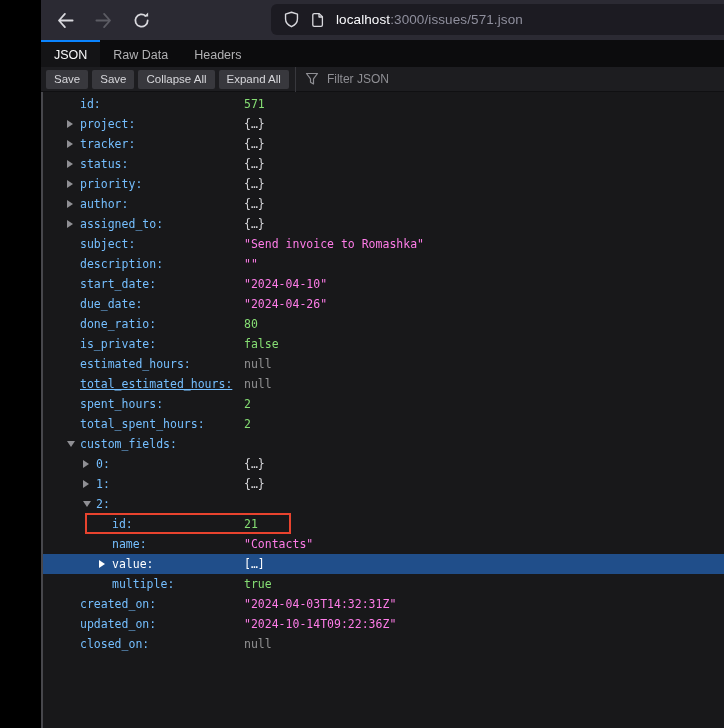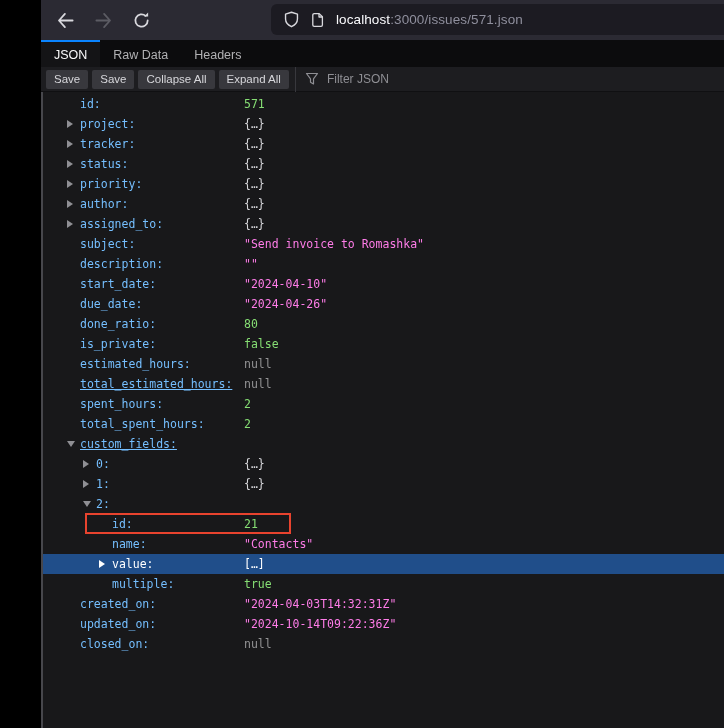--- a/index.html
+++ b/index.html
@@ -219,21 +219,21 @@
         <div class="row">
           <span class="key" style="left: 37px;">spent_hours:</span>
           <span class="val v-number">2</span>
         </div>
         <div class="row">
           <span class="key" style="left: 37px;">total_spent_hours:</span>
           <span class="val v-number">2</span>
         </div>
         <div class="row">
           <span class="twisty down" style="left: 24px;"></span>
-          <span class="key" style="left: 37px; text-decoration: underline;">custom_fields:</span>
+          <span class="key" style="left: 37px;">custom_fields:</span>
         </div>
         <div class="row">
           <span class="twisty right" style="left: 40px;"></span>
           <span class="key" style="left: 53px;">0:</span>
           <span class="val v-object">{…}</span>
         </div>
         <div class="row">
           <span class="twisty right" style="left: 40px;"></span>
           <span class="key" style="left: 53px;">1:</span>
           <span class="val v-object">{…}</span>

